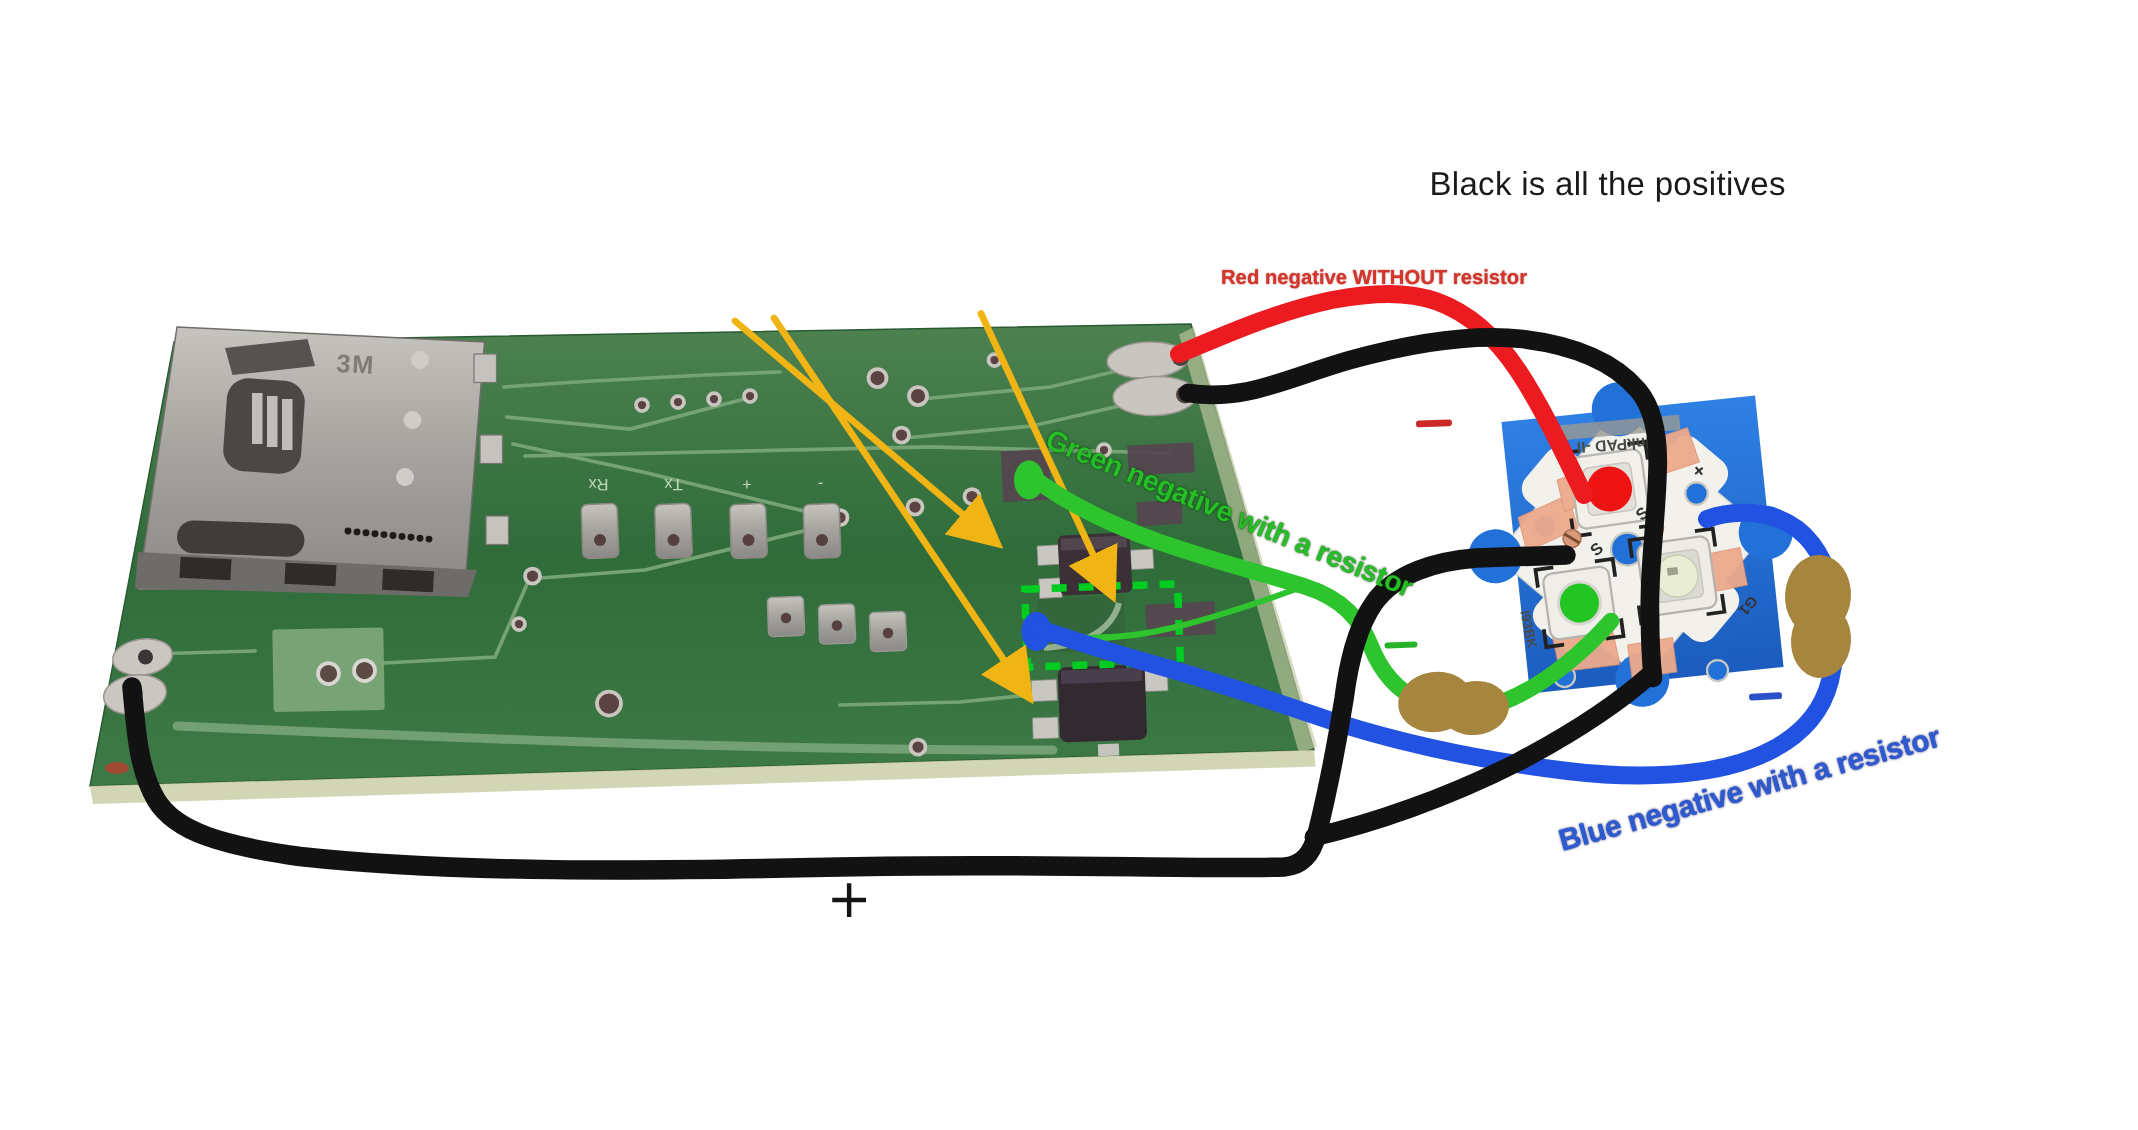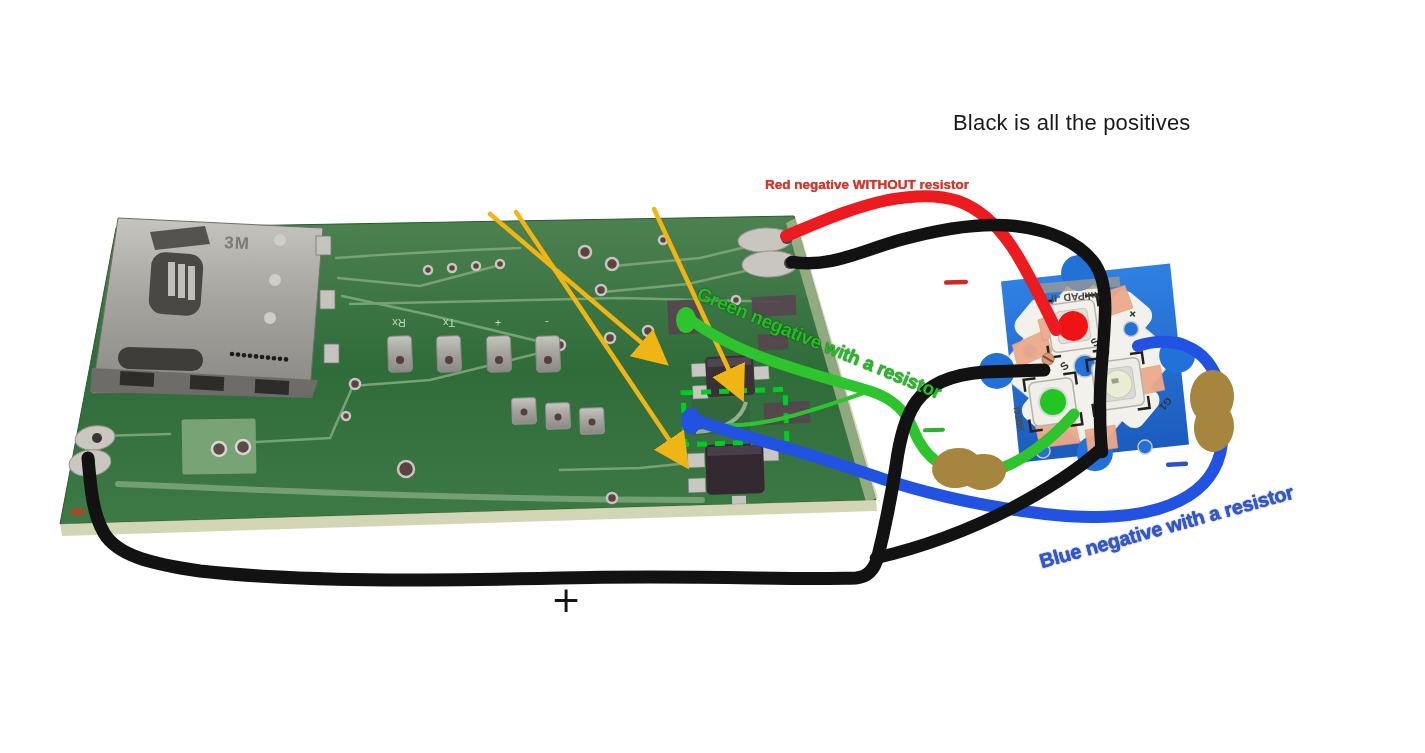--- a/index.html
+++ b/index.html
@@ -1,21 +1,21 @@
 <!DOCTYPE html>
 <html><head>
 <meta charset="utf-8">
 <style>
   html,body{margin:0;padding:0;background:#ffffff;}
   #stage{position:relative;width:1425px;height:753px;background:#ffffff;overflow:hidden;
          font-family:"Liberation Sans","DejaVu Sans",sans-serif;}
   #scene{position:absolute;left:0;top:0;}
   .ann{position:absolute;white-space:nowrap;}
   .note{font-size:22px;line-height:29px;color:#1a1a1a;letter-spacing:0.2px;}
-  .lab-red{left:765px;top:177px;font-size:13.5px;font-weight:bold;color:#d5362c;
+  .lab-red{left:814px;top:177px;font-size:13.5px;font-weight:bold;color:#d5362c;
            text-shadow:0 0 1px rgba(140,15,10,.8);}
   .lab-green{left:702px;top:283px;font-size:19px;font-weight:bold;color:#27bd27;
              transform:rotate(22.5deg);transform-origin:left top;letter-spacing:-0.3px;
              text-shadow:0 0 1px rgba(0,70,0,.9),0 0 2px rgba(0,70,0,.55);}
   .lab-blue{left:1037px;top:551px;font-size:20px;font-weight:bold;color:#2d5ad0;
             transform:rotate(-15.5deg);transform-origin:left top;letter-spacing:-0.3px;
             text-shadow:0 0 1px rgba(10,25,110,.9),0 0 2px rgba(10,25,110,.5);}
   .plus{left:551px;top:579px;font-size:36px;font-weight:400;color:#141414;font-family:"DejaVu Sans",sans-serif;}
   svg text{font-family:"Liberation Sans","DejaVu Sans",sans-serif;}
 </style>

